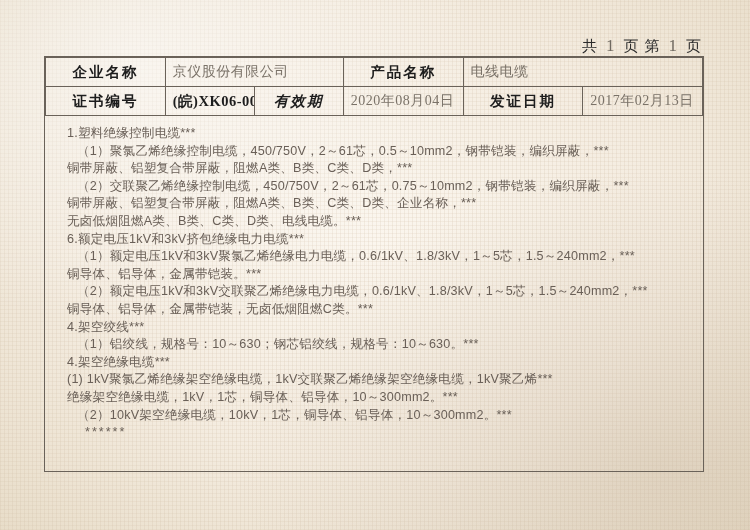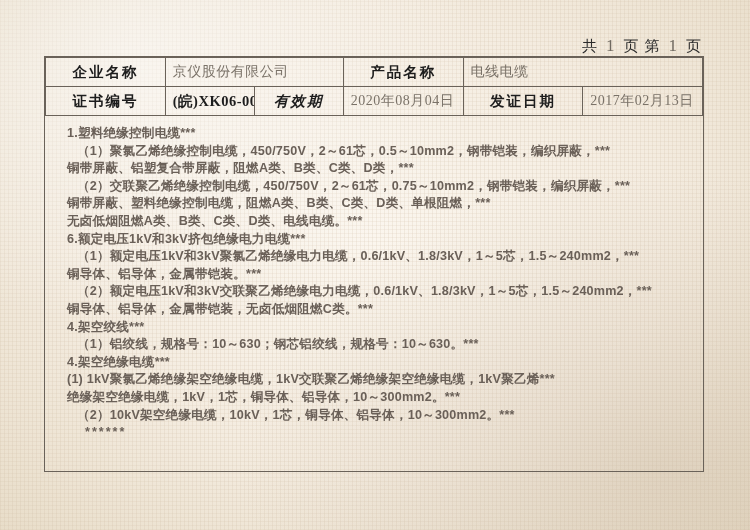--- a/index.html
+++ b/index.html
@@ -106,21 +106,21 @@
     padding: 9px 10px 0 12px;
     box-sizing: border-box;
   }
   .body .line {
     font-size: 12.6px;
     line-height: 17.6px;
     color: #6a6058;
     white-space: pre;
     letter-spacing: 0.2px;
     font-family: "Liberation Sans", "DejaVu Sans", sans-serif;
-    font-weight: bold;
+    font-weight: normal;
   }
   .body .line.ind1 { padding-left: 10px; }
   .body .line.ind2 { padding-left: 20px; }
   .body .line.stars {
     padding-left: 28px;
     letter-spacing: 2px;
   }
 </style>
 </head>
 <body>
@@ -156,21 +156,21 @@
             <td class="val" style="width: 123px;">2017年02月13日</td>
           </tr>
       </tbody>
     </table>
 
     <div class="body" id="body-area">
         <div class="line ind1">1.塑料绝缘控制电缆***</div>
         <div class="line ind2">（1）聚氯乙烯绝缘控制电缆，450/750V，2～61芯，0.5～10mm2，钢带铠装，编织屏蔽，***</div>
         <div class="line ind1">铜带屏蔽、铝塑复合带屏蔽，阻燃A类、B类、C类、D类，***</div>
         <div class="line ind2">（2）交联聚乙烯绝缘控制电缆，450/750V，2～61芯，0.75～10mm2，钢带铠装，编织屏蔽，***</div>
-        <div class="line ind1">铜带屏蔽、塑料绝缘控制电缆，阻燃A类、B类、C类、D类、单根阻燃，***</div>
+        <div class="line ind1">铜带屏蔽、铝塑复合带屏蔽，阻燃A类、B类、C类、D类、企业名称，***</div>
         <div class="line ind1">无卤低烟阻燃A类、B类、C类、D类、电线电缆。***</div>
         <div class="line ind1">6.额定电压1kV和3kV挤包绝缘电力电缆***</div>
         <div class="line ind2">（1）额定电压1kV和3kV聚氯乙烯绝缘电力电缆，0.6/1kV、1.8/3kV，1～5芯，1.5～240mm2，***</div>
         <div class="line ind1">铜导体、铝导体，金属带铠装。***</div>
         <div class="line ind2">（2）额定电压1kV和3kV交联聚乙烯绝缘电力电缆，0.6/1kV、1.8/3kV，1～5芯，1.5～240mm2，***</div>
         <div class="line ind1">铜导体、铝导体，金属带铠装，无卤低烟阻燃C类。***</div>
         <div class="line ind1">4.架空绞线***</div>
         <div class="line ind2">（1）铝绞线，规格号：10～630；钢芯铝绞线，规格号：10～630。***</div>
         <div class="line ind1">4.架空绝缘电缆***</div>
         <div class="line ind1">(1) 1kV聚氯乙烯绝缘架空绝缘电缆，1kV交联聚乙烯绝缘架空绝缘电缆，1kV聚乙烯***</div>

